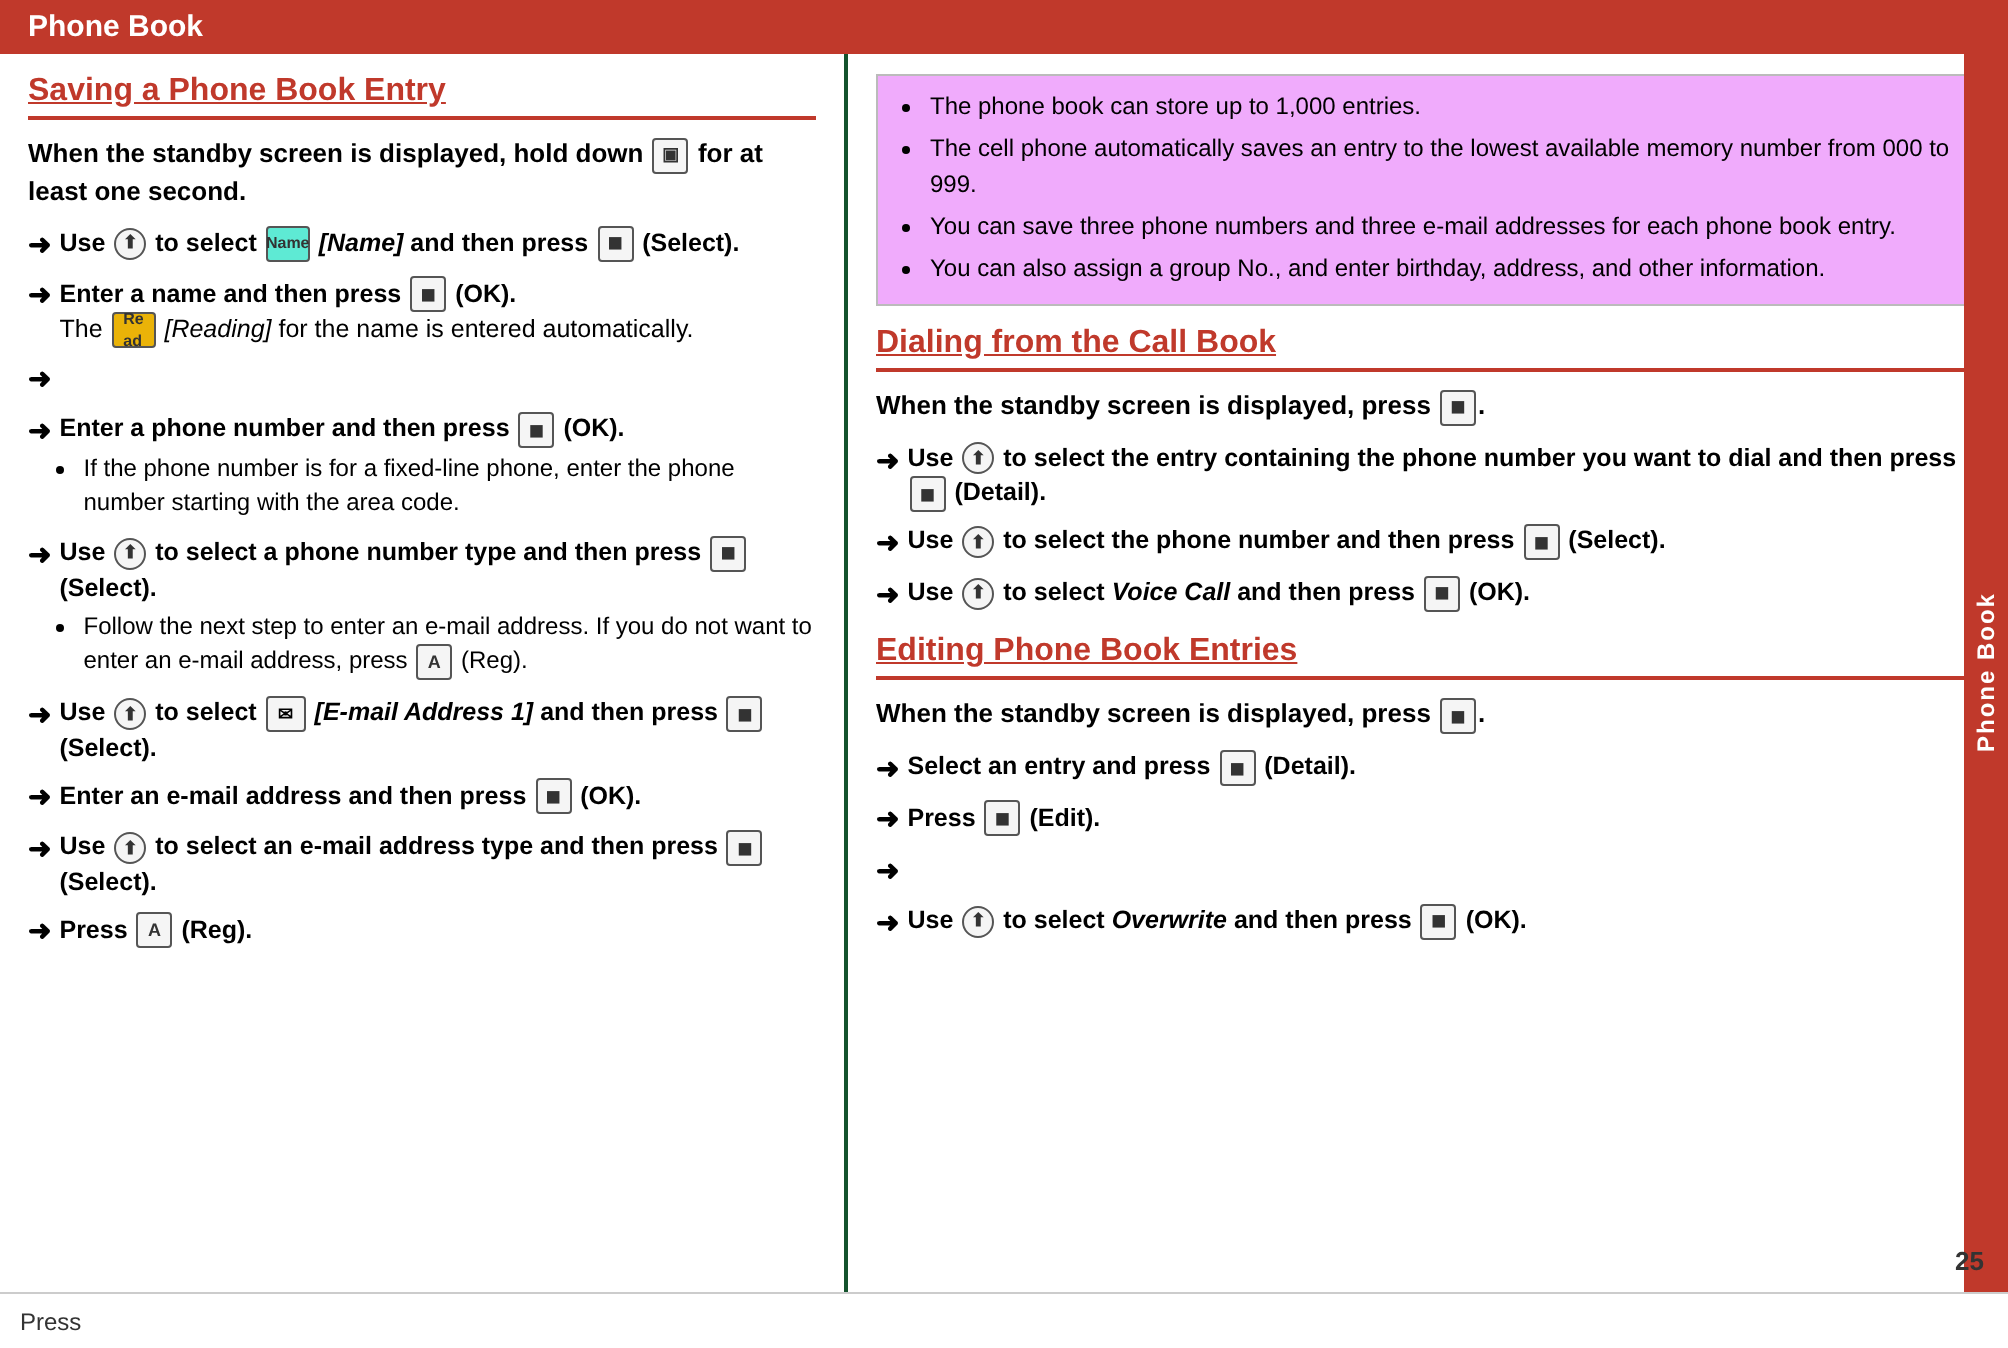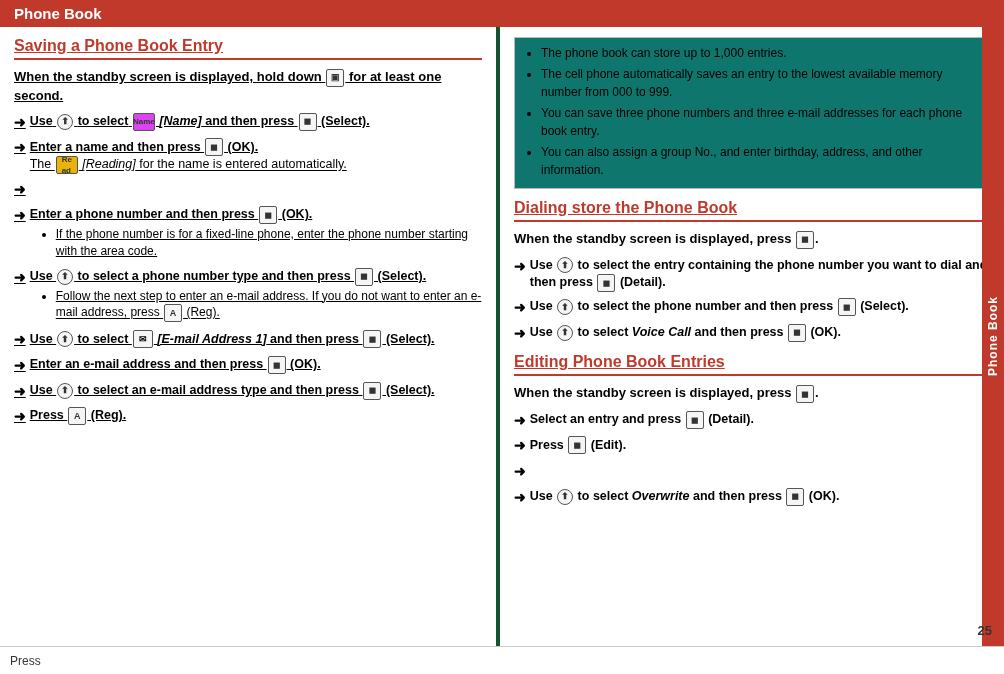--- a/index.html
+++ b/index.html
@@ -20,25 +20,24 @@
       height: 100%;
     }
 
     .two-col {
       display: flex;
       flex: 1;
       overflow: hidden;
     }
 
     .left-col {
-      width: 500px;
+      width: 424px;
       padding: 10px 14px 10px 14px;
-      border-right: 4px solid #14532d;
+      border-right: 2px solid #14532d;
       overflow-y: auto;
-      text-decoration: underline;
     }
 
     .right-col {
       flex: 1;
       padding: 10px 14px 10px 14px;
       overflow-y: auto;
       position: relative;
     }
 
     .page-header {
@@ -96,21 +95,20 @@
     .sub-bullet {
       margin-left: 12px;
       margin-top: 2px;
       margin-bottom: 2px;
       font-size: 12px;
       line-height: 1.4;
       list-style: disc;
     }
 
     .sub-bullet li {
-      margin-left: 14px;
       margin-bottom: 2px;
     }
 
     .icon-box {
       display: inline-flex;
       align-items: center;
       justify-content: center;
       border: 1px solid #555;
       border-radius: 2px;
       width: 18px;
@@ -133,21 +131,21 @@
       height: 16px;
       font-size: 9px;
       font-weight: bold;
       margin: 0 1px;
       vertical-align: middle;
       background: #f5f5f5;
       color: #333;
     }
 
     .info-box {
-      background: #0f766e;
+      background: #f0abfc;
       border: 1px solid #bbb;
       padding: 6px 10px;
       margin-bottom: 10px;
       font-size: 12px;
       line-height: 1.5;
     }
 
     .info-box ul {
       list-style: disc;
       margin-left: 16px;
@@ -219,21 +217,21 @@
       display: inline-flex;
       align-items: center;
       justify-content: center;
       border: 1px solid #555;
       width: 22px;
       height: 18px;
       font-size: 8px;
       font-weight: bold;
       margin: 0 1px;
       vertical-align: middle;
-      background: #d946ef;
+      background: #5eead4;
       color: #333;
       border-radius: 2px;
     }
 
     .phone-icon {
       display: inline-flex;
       align-items: center;
       justify-content: center;
       border: 1px solid #555;
       width: 20px;
@@ -377,21 +375,21 @@
 
       <div class="info-box">
         <ul>
           <li>The phone book can store up to 1,000 entries.</li>
           <li>The cell phone automatically saves an entry to the lowest available memory number from 000 to 999.</li>
           <li>You can save three phone numbers and three e-mail addresses for each phone book entry.</li>
           <li>You can also assign a group No., and enter birthday, address, and other information.</li>
         </ul>
       </div>
 
-      <div class="section-title">Dialing store the Phone Book</div>
+      <div class="section-title">Dialing from the Call Book</div>
 
       <p class="intro-text">
         When the standby screen is displayed, press
         <span class="icon-box">◼</span>.
       </p>
 
       <div class="step">
         <span class="arrow">➜</span>
         <span class="step-text">
           <b>Use <span class="nav-icon">⬆</span> to select the entry containing the phone number you want to dial and then press

